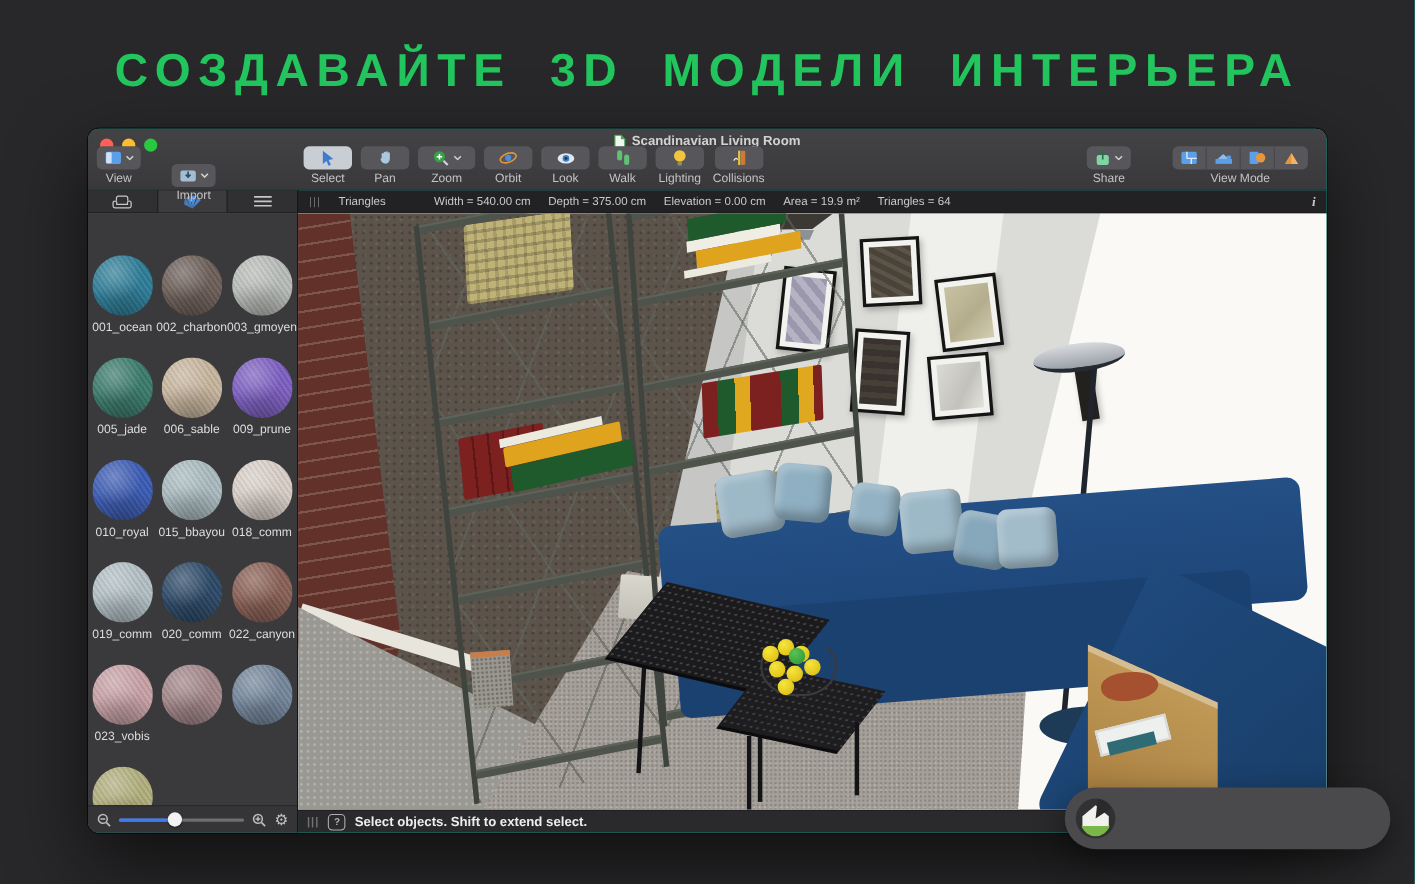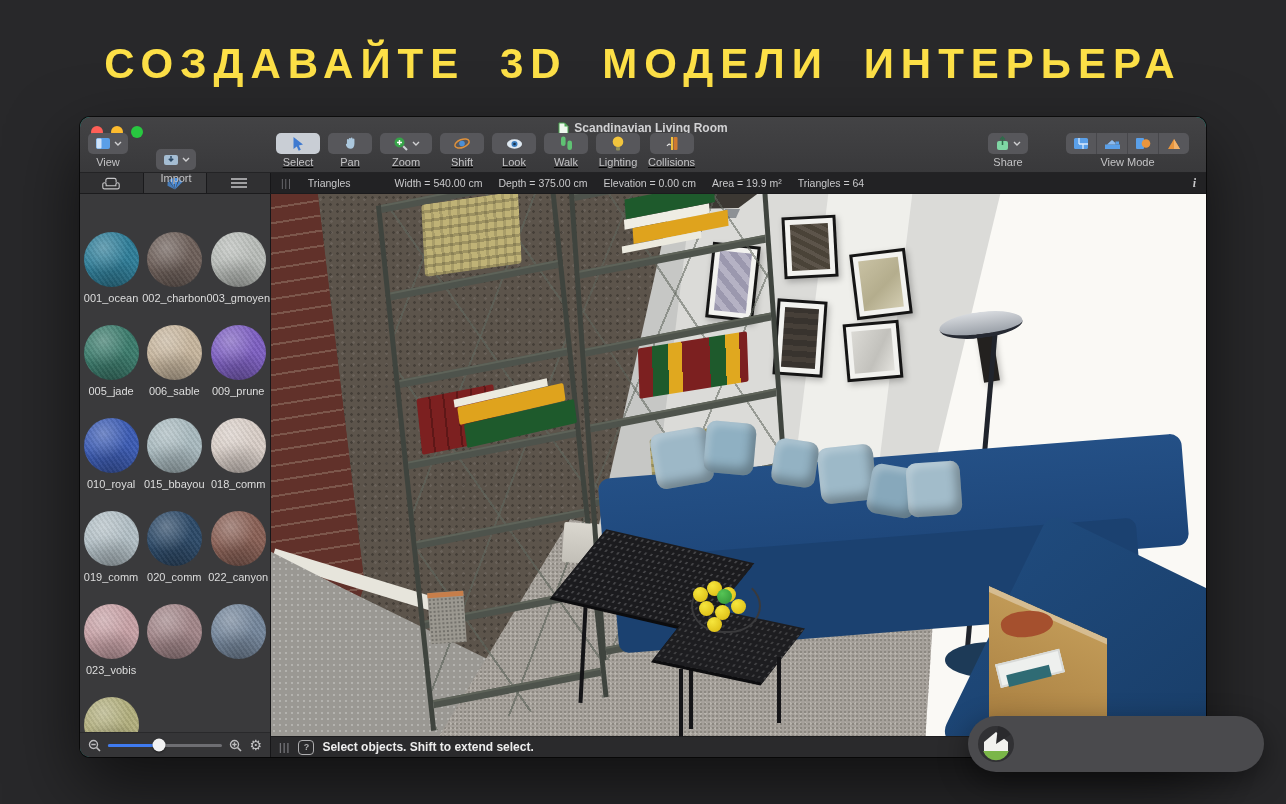--- a/index.html
+++ b/index.html
@@ -4,21 +4,21 @@
 <style>
   html,body{margin:0;padding:0;}
   body{
     width:1286px;height:804px;position:relative;overflow:hidden;
     background:#28282a;font-family:"Liberation Sans",sans-serif;
     -webkit-font-smoothing:antialiased;
   }
   
   .hero{
     position:absolute;top:40px;left:0;right:0;text-align:center;
-    color:#fde047;font-size:42px;font-weight:700;
+    color:#22c55e;font-size:42px;font-weight:700;
     letter-spacing:7px;word-spacing:16px;white-space:nowrap;
   }
   
   .window{
     position:absolute;left:80px;top:117px;width:1126px;height:640px;
     background:#14b8a6;border-radius:10px;overflow:hidden;
     box-shadow:0 0 0 1px rgba(0,0,0,.65),0 28px 70px rgba(0,0,0,.6);
     display:flex;flex-direction:column;
   }
   .header{
@@ -33,21 +33,21 @@
     align-items:center;gap:5px;font-size:12px;color:#d2d2d4;font-weight:bold;
   }
   .toolbar-row{position:absolute;left:0;right:0;bottom:1px;height:38px;}
   .tgroup{position:absolute;display:flex;flex-direction:column;align-items:center;}
   .tbtn{
     height:21px;min-width:30px;background:#57575b;border-radius:5px;
     display:flex;align-items:center;justify-content:center;gap:3px;padding:0 5px;
   }
   .tbtn.active{background:#c9ced5;}
   .tlabel{font-size:11px;color:#c3c3c5;margin-top:2px;white-space:nowrap;}
-  .tools{position:absolute;left:196px;top:0;display:flex;gap:8px;text-decoration:underline;}
+  .tools{position:absolute;left:196px;top:0;display:flex;gap:8px;}
   .tool{display:flex;flex-direction:column;align-items:center;min-width:36px;}
   .seg{height:21px;background:#57575b;border-radius:5px;display:flex;overflow:hidden;}
   .seg span{width:30px;display:flex;align-items:center;justify-content:center;border-right:1px solid #47474b;}
   .seg span:last-child{border-right:none;}
   
   .subbar{height:20px;flex:0 0 20px;display:flex;background:#222224;border-bottom:1px solid #1b1b1d;}
   .tabs{width:190px;flex:0 0 190px;display:flex;background:#303032;border-right:1px solid #161618;}
   .tab{flex:1;display:flex;align-items:center;justify-content:center;border-right:1px solid #1a1a1c;}
   .tab:last-child{border-right:none;}
   .tab.active{background:#3c3c3e;}
@@ -194,21 +194,21 @@
           </div>
           <div class="tlabel">Zoom</div>
         </div>
         <div class="tool">
           <div class="tbtn" style="min-width:34px;">
             <svg width="18" height="15" viewBox="0 0 18 16">
                 <ellipse cx="9" cy="8" rx="8" ry="4.3" fill="none" stroke="#e0923c" stroke-width="1.6" transform="rotate(-20 9 8)"></ellipse>
                 <circle cx="9" cy="8" r="3" fill="#4c8fd6"></circle>
               </svg>
           </div>
-          <div class="tlabel">Shift</div>
+          <div class="tlabel">Orbit</div>
         </div>
         <div class="tool">
           <div class="tbtn" style="min-width:34px;">
             <svg width="17" height="12" viewBox="0 0 18 12">
                 <ellipse cx="9" cy="6" rx="8" ry="5" fill="#dfe9f2"></ellipse>
                 <circle cx="9" cy="6" r="3.2" fill="#3e7fc1"></circle>
                 <circle cx="9" cy="6" r="1.4" fill="#16324d"></circle>
               </svg>
           </div>
           <div class="tlabel">Look</div>

